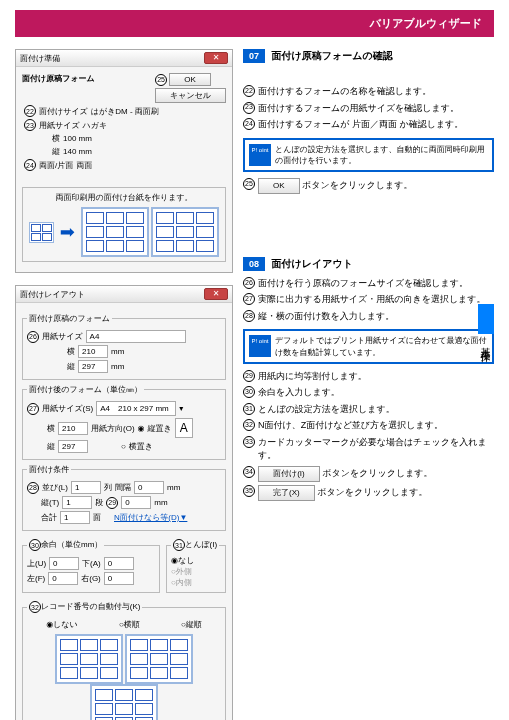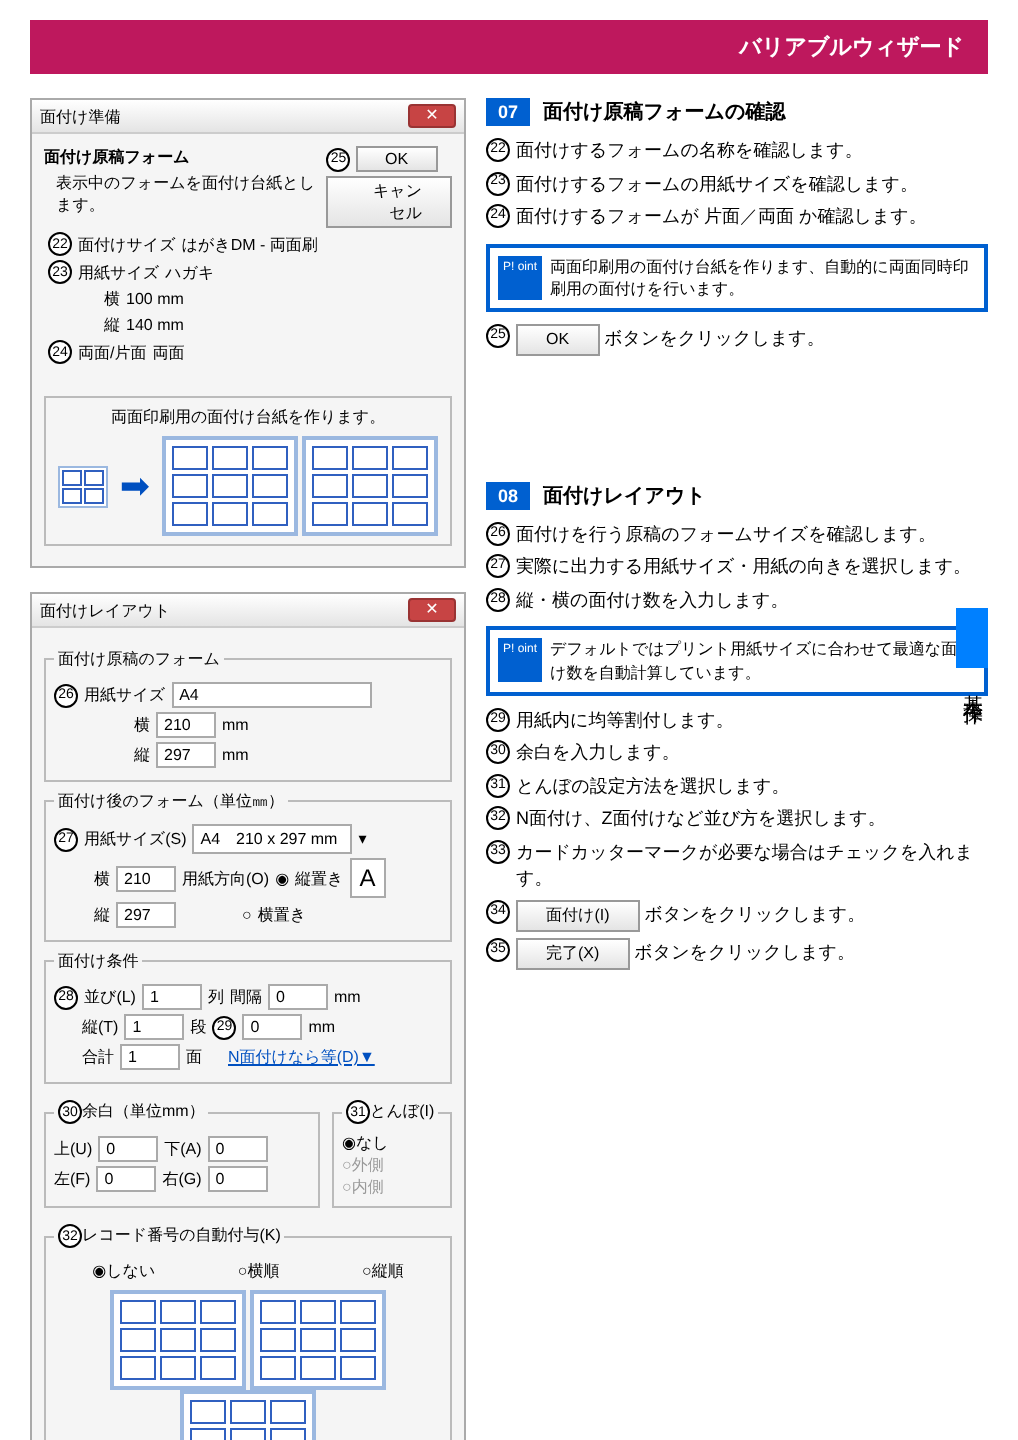--- a/index.html
+++ b/index.html
@@ -49,21 +49,20 @@
 
         <div class="win">
           <div class="tb">
             <span>面付け準備</span>
             <span class="tb-x">✕</span>
           </div>
           <div class="win-body">
             <div style="display:flex;justify-content:space-between;align-items:flex-start">
               <div>
                 <div style="font-weight:bold">面付け原稿フォーム</div>
-                <div style="margin:2px 0 4px 6px">表示中のフォームを面付け台紙とします。</div>
               </div>
               <div>
                 <span class="num-circle">25</span>
                 <span class="btn">OK</span>
                 <div style="text-align:right;margin-top:2px"><span class="btn">キャンセル</span></div>
               </div>
             </div>
             <div class="row" style="margin-left:2px">
               <span class="num-circle">22</span>
               <span>面付けサイズ</span>
@@ -266,40 +265,40 @@
                     <span></span>
                   </span>
               </div>
             </fieldset>
 
           </div>
         </div>
       </div>
 
       <div class="right">
-        <div style="margin-bottom:6px">
+        <div style="margin-bottom:22px">
           <span class="step-badge">07</span>
           <span class="step-title">面付け原稿フォームの確認</span>
         </div>
         <div class="instr">
             <span class="num-circle">22</span>
             <span>面付けするフォームの名称を確認します。</span>
           </div>
         <div class="instr">
             <span class="num-circle">23</span>
             <span>面付けするフォームの用紙サイズを確認します。</span>
           </div>
         <div class="instr">
             <span class="num-circle">24</span>
             <span>面付けするフォームが 片面／両面 か確認します。</span>
           </div>
         <div class="point-box">
           <div class="point-icon">P!
 oint</div>
-          <div>両面印刷用の面付け台紙を作ります、自動的に両面同時印刷用の面付けを行います。</div>
+          <div>とんぼの設定方法を選択します、自動的に両面同時印刷用の面付けを行います。</div>
         </div>
         <div class="instr">
             <span class="num-circle">25</span>
             <span><span class="btn">OK</span><span> ボタンをクリックします。</span></span>
           </div>
 
         <div style="height:60px"></div>
 
         <div style="margin-bottom:6px">
           <span class="step-badge">08</span>

